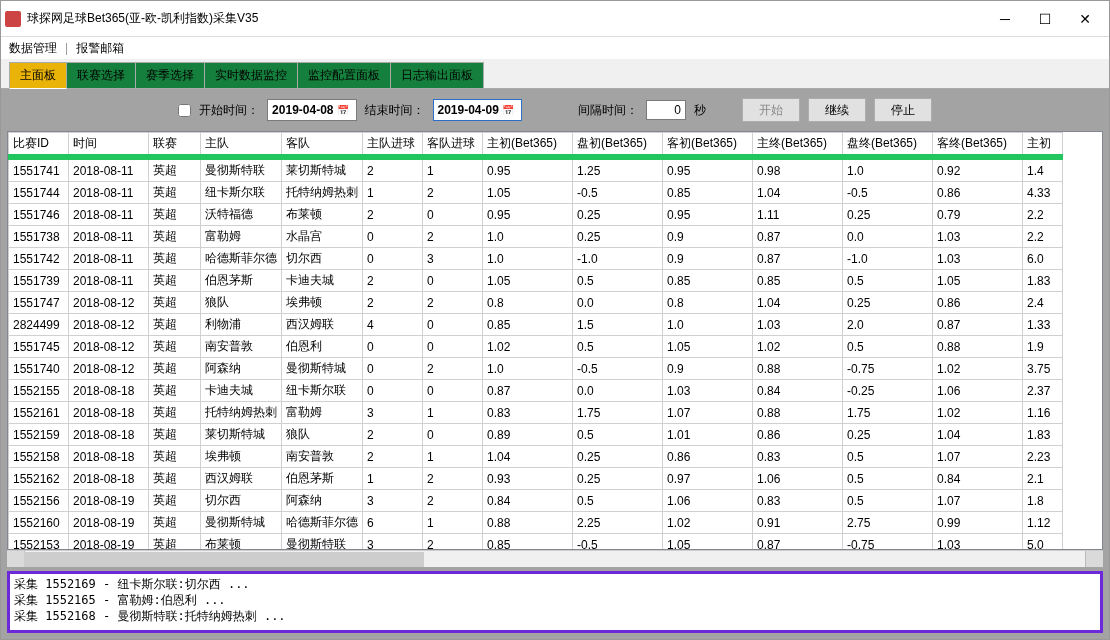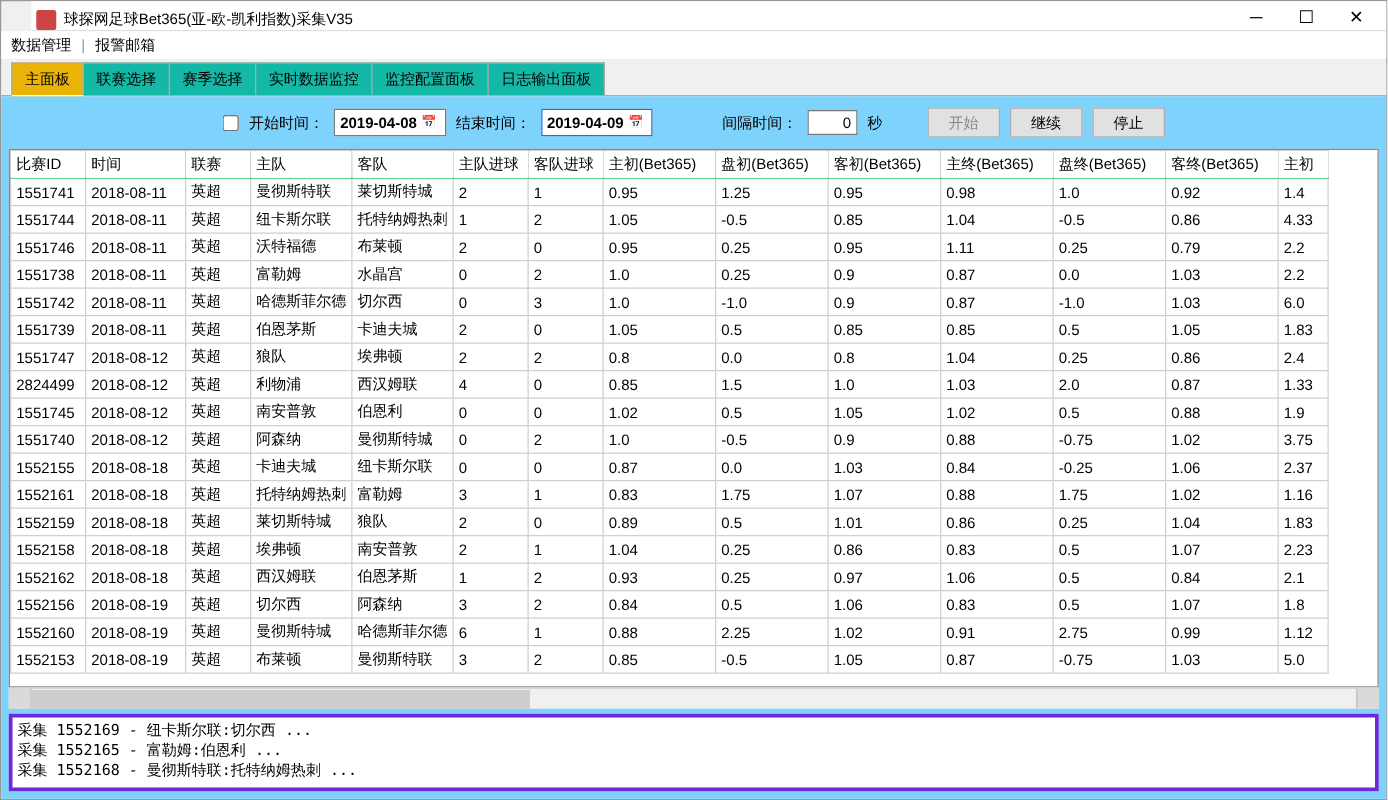--- a/index.html
+++ b/index.html
@@ -1,43 +1,43 @@
 <!DOCTYPE html>
 <html><head>
 <meta charset="utf-8">
 <style>
 * { margin: 0; padding: 0; box-sizing: border-box; }
 body { font-family: "Microsoft YaHei", SimSun, sans-serif; font-size: 12px; background: #fff; overflow: hidden; }
 .window { width: 1110px; height: 640px; border: 1px solid #999; display: flex; flex-direction: column; background: #f0f0f0; }
-.titlebar { height: 24px; display: flex; align-items: flex-end; padding: 0 4px; background: #fff; border-bottom: 1px solid #ddd; margin-left: 24px; }
+.titlebar { height: 36px; display: flex; align-items: center; padding: 0 4px; background: #fff; border-bottom: 1px solid #ddd; }
 .titlebar .icon { width: 16px; height: 16px; background: #c44; border-radius: 2px; margin-right: 6px; }
 .titlebar .title { flex: 1; font-size: 12px; }
 .win-controls { display: flex; }
 .win-btn { width: 40px; height: 22px; display: flex; align-items: center; justify-content: center; cursor: pointer; font-size: 14px; }
 .menubar { height: 22px; display: flex; align-items: center; padding: 0 4px; background: #fff; font-size: 12px; gap: 4px; }
 .menu-item { padding: 2px 4px; cursor: pointer; }
 .menu-sep { color: #999; }
 .tabbar { height: 26px; display: flex; align-items: flex-end; padding: 0 8px; background: #f0f0f0; border-bottom: 1px solid #aaa; margin-top: 4px; }
-.tab { padding: 4px 10px; border: 1px solid #aaa; border-bottom: none; background: #14b8a6; margin-right: -1px; cursor: pointer; font-size: 12px; position: relative; }
+.tab { padding: 4px 10px; border: 1px solid #aaa; border-bottom: none; background: #15803d; margin-right: -1px; cursor: pointer; font-size: 12px; position: relative; }
 .tab.active { background: #eab308; border-bottom: 1px solid #fff; margin-bottom: -1px; z-index: 1; }
-.content { flex: 1; background: #7dd3fc; display: flex; flex-direction: column; padding: 6px; overflow: hidden; }
+.content { flex: 1; background: #a3a3a3; display: flex; flex-direction: column; padding: 6px; overflow: hidden; }
 .toolbar { height: 36px; display: flex; align-items: center; justify-content: center; gap: 8px; padding: 6px 0 12px; }
 .toolbar label { font-size: 12px; }
 .chk { width: 13px; height: 13px; }
 .date-input { border: 1px solid #7a7a7a; padding: 2px 4px; font-size: 12px; background: #fff; font-weight: bold; height: 22px; display: inline-flex; align-items: center; }
 .date-input.hl { border: 1px solid #2a6fc9; }
 .cal-icon { width: 16px; height: 16px; display: inline-flex; align-items: center; justify-content: center; margin-left: 2px; font-size: 10px; color: #336; }
 .spin { border: 1px solid #7a7a7a; padding: 1px 4px; width: 40px; text-align: right; font-size: 12px; height: 20px; }
 .btn { border: 1px solid #adadad; background: #e1e1e1; padding: 3px 16px; font-size: 12px; cursor: pointer; height: 24px; }
 .btn:disabled { color: #888; }
 .table-wrap { flex: 1; border: 1px solid #828790; overflow: hidden; position: relative; background: #fff; }
 .table-scroll { overflow: auto; height: 100%; }
 table { border-collapse: collapse; width: max-content; font-size: 12px; }
 th, td { border: 1px solid #d0d0d0; padding: 2px 4px; text-align: left; white-space: nowrap; height: 20px; font-weight: normal; }
-th { background: #fff; position: sticky; top: 0; border-bottom: 1px solid #22c55e; }
+th { background: #fff; position: sticky; top: 0; border-bottom: 6px solid #22c55e; }
 th:nth-child(1),td:nth-child(1){width:60px;min-width:60px}
 th:nth-child(2),td:nth-child(2){width:80px;min-width:80px}
 th:nth-child(3),td:nth-child(3){width:52px;min-width:52px}
 th:nth-child(4),td:nth-child(4){width:80px;min-width:80px}
 th:nth-child(5),td:nth-child(5){width:80px;min-width:80px}
 th:nth-child(6),td:nth-child(6){width:60px;min-width:60px}
 th:nth-child(7),td:nth-child(7){width:60px;min-width:60px}
 th:nth-child(8),td:nth-child(8){width:90px;min-width:90px}
 th:nth-child(9),td:nth-child(9){width:90px;min-width:90px}
 th:nth-child(10),td:nth-child(10){width:90px;min-width:90px}

